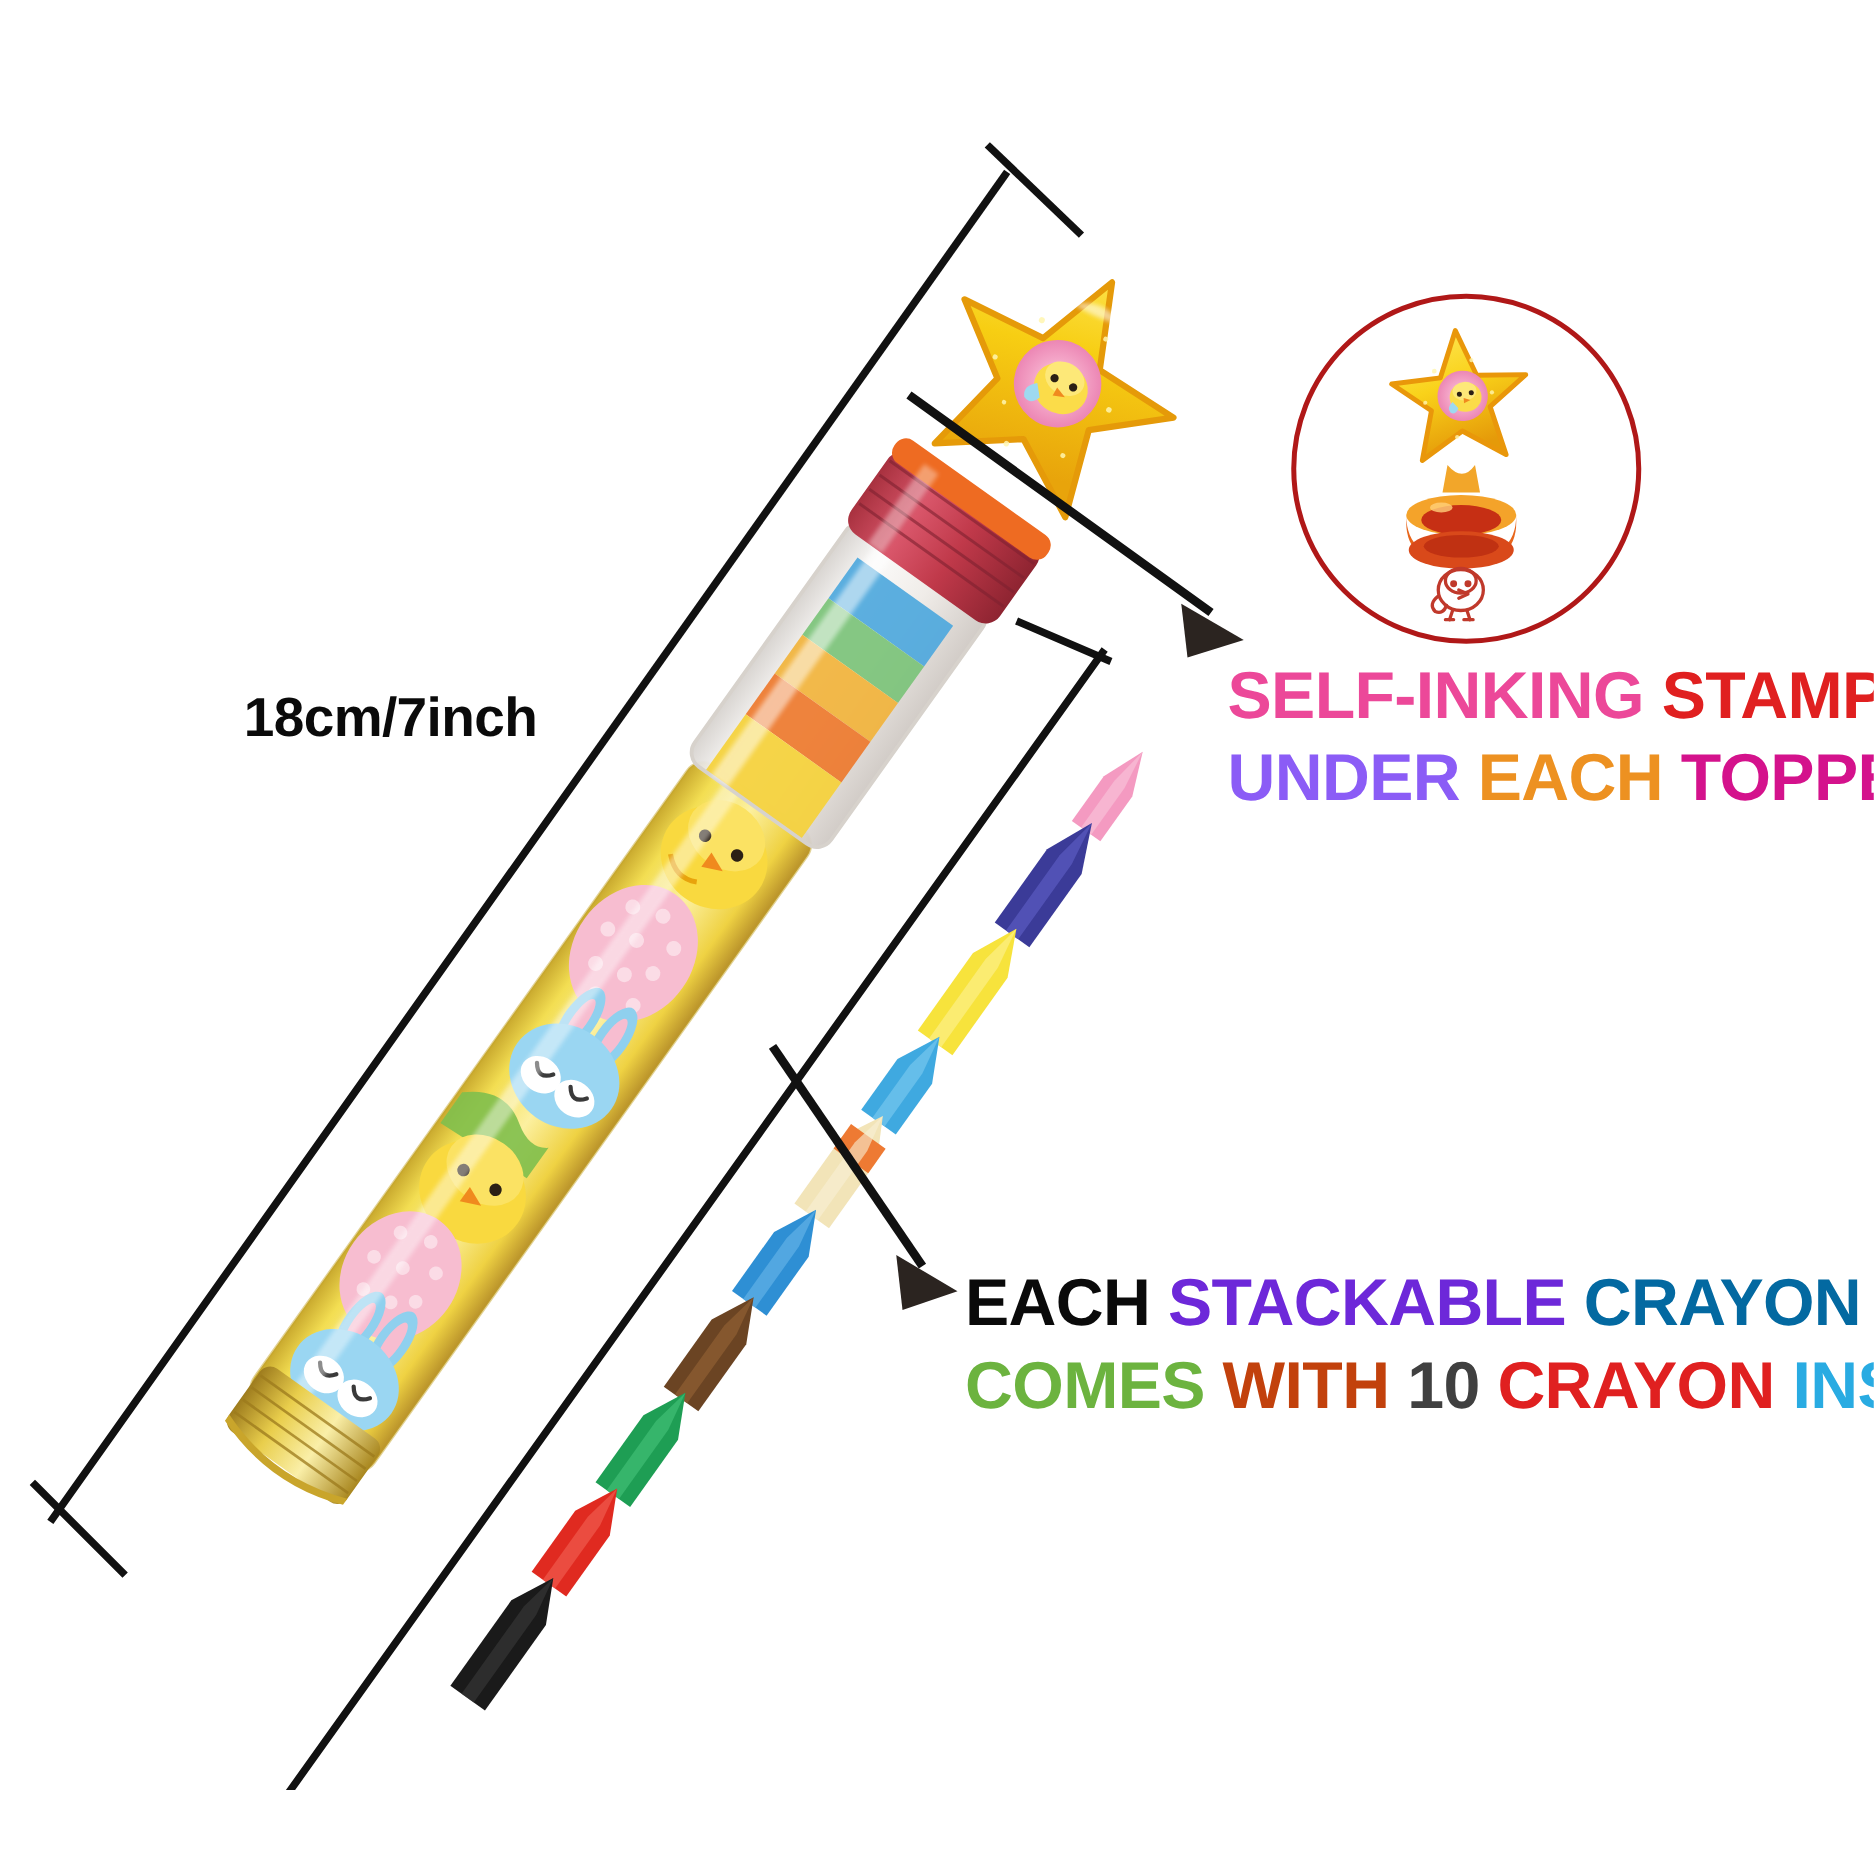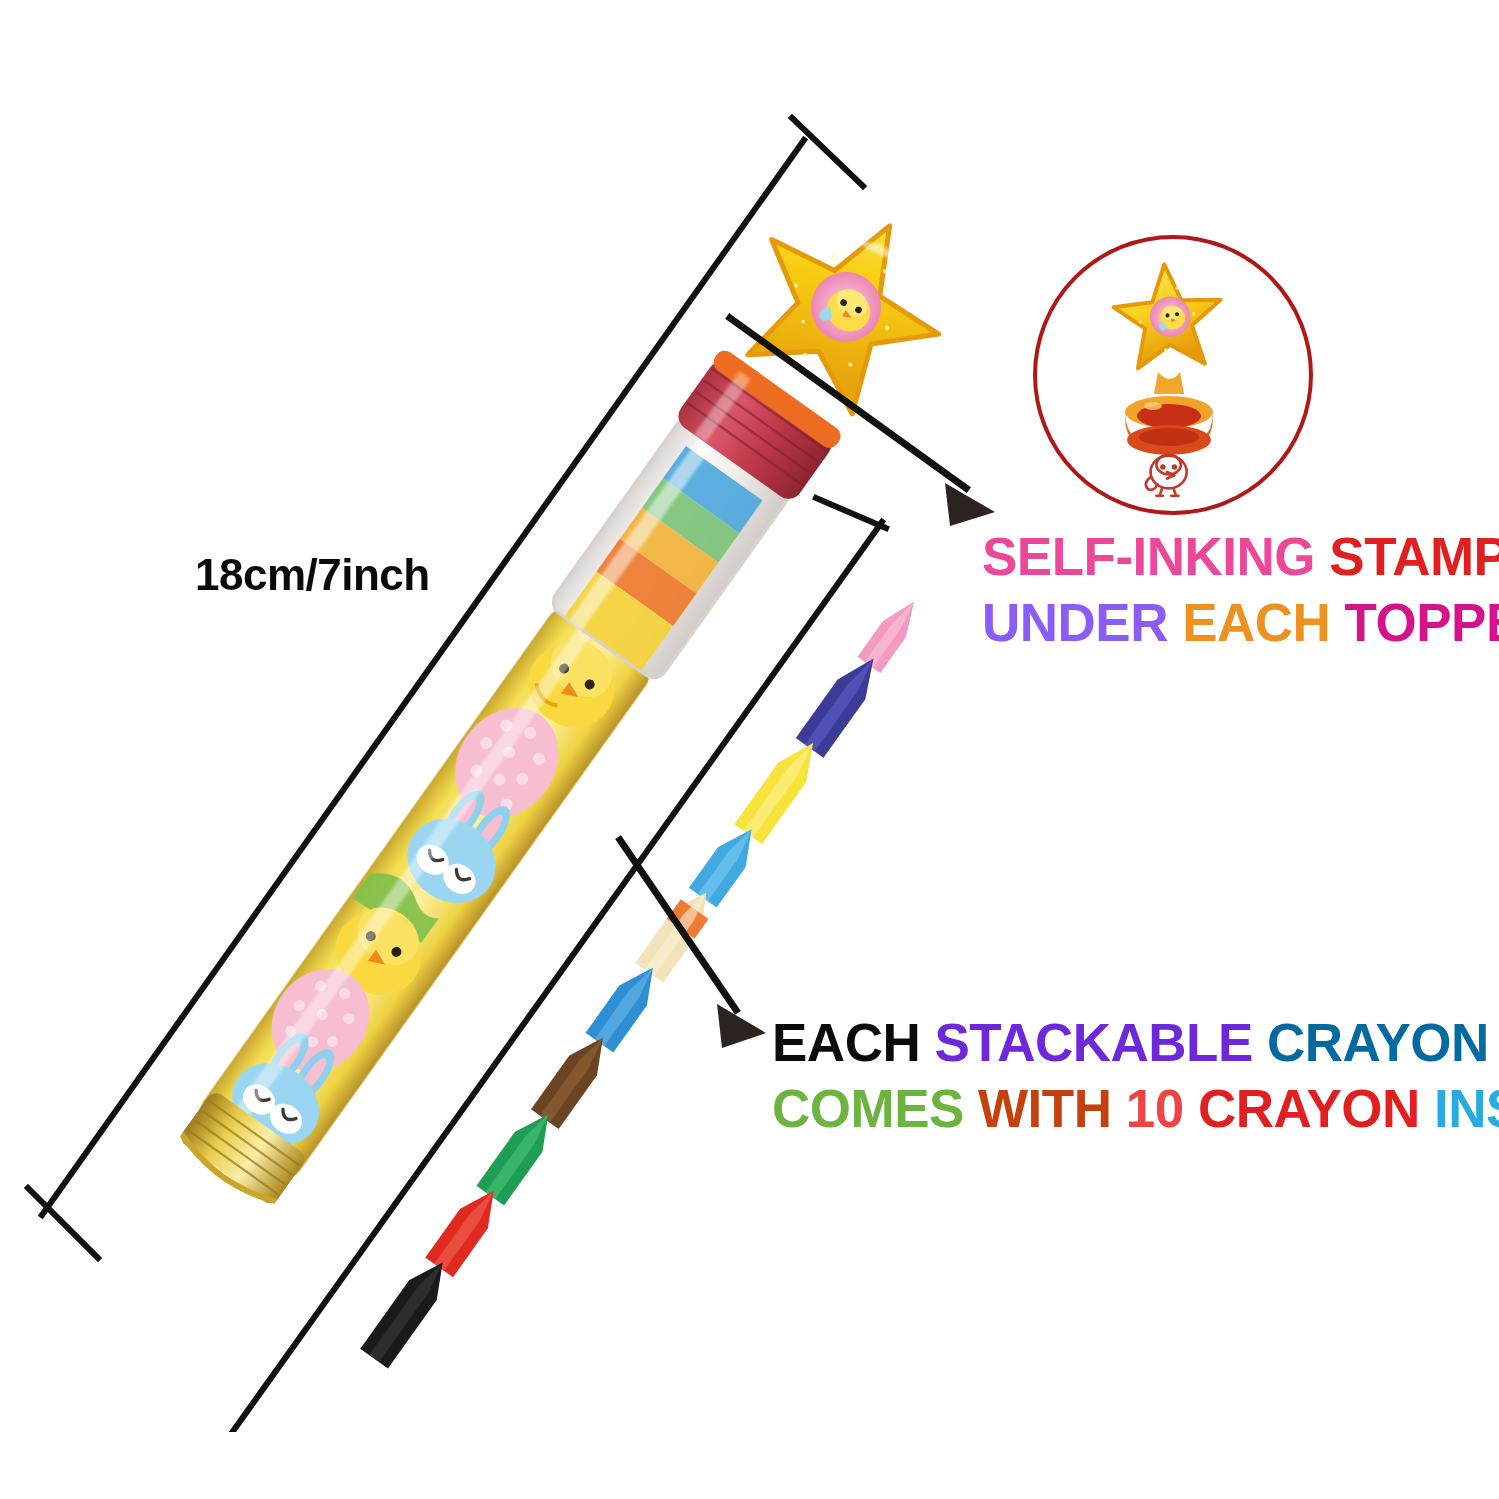--- a/index.html
+++ b/index.html
@@ -427,19 +427,19 @@
 
   <div class="callout" id="callout-crayon">
     <span class="ln">
       <span class="w" style="color: rgb(10, 10, 10);">EACH</span>
       <span class="w" style="color: #6d28d9;">STACKABLE</span>
       <span class="w" style="color: #0369a1;">CRAYON</span>
     </span>
     <span class="ln">
       <span class="w" style="color: rgb(108, 179, 63);">COMES</span>
       <span class="w" style="color: #c2410c;">WITH</span>
-      <span class="w" style="color: #ef4444; text-align: right;">10</span>
+      <span class="w" style="color: #404040; text-align: right;">10</span>
       <span class="w" style="color: rgb(224, 32, 32);">CRAYON</span>
       <span class="w" style="color: rgb(41, 171, 226);">INSIDE</span>
     </span>
   </div>
 
 </div>
 
 </body></html>

